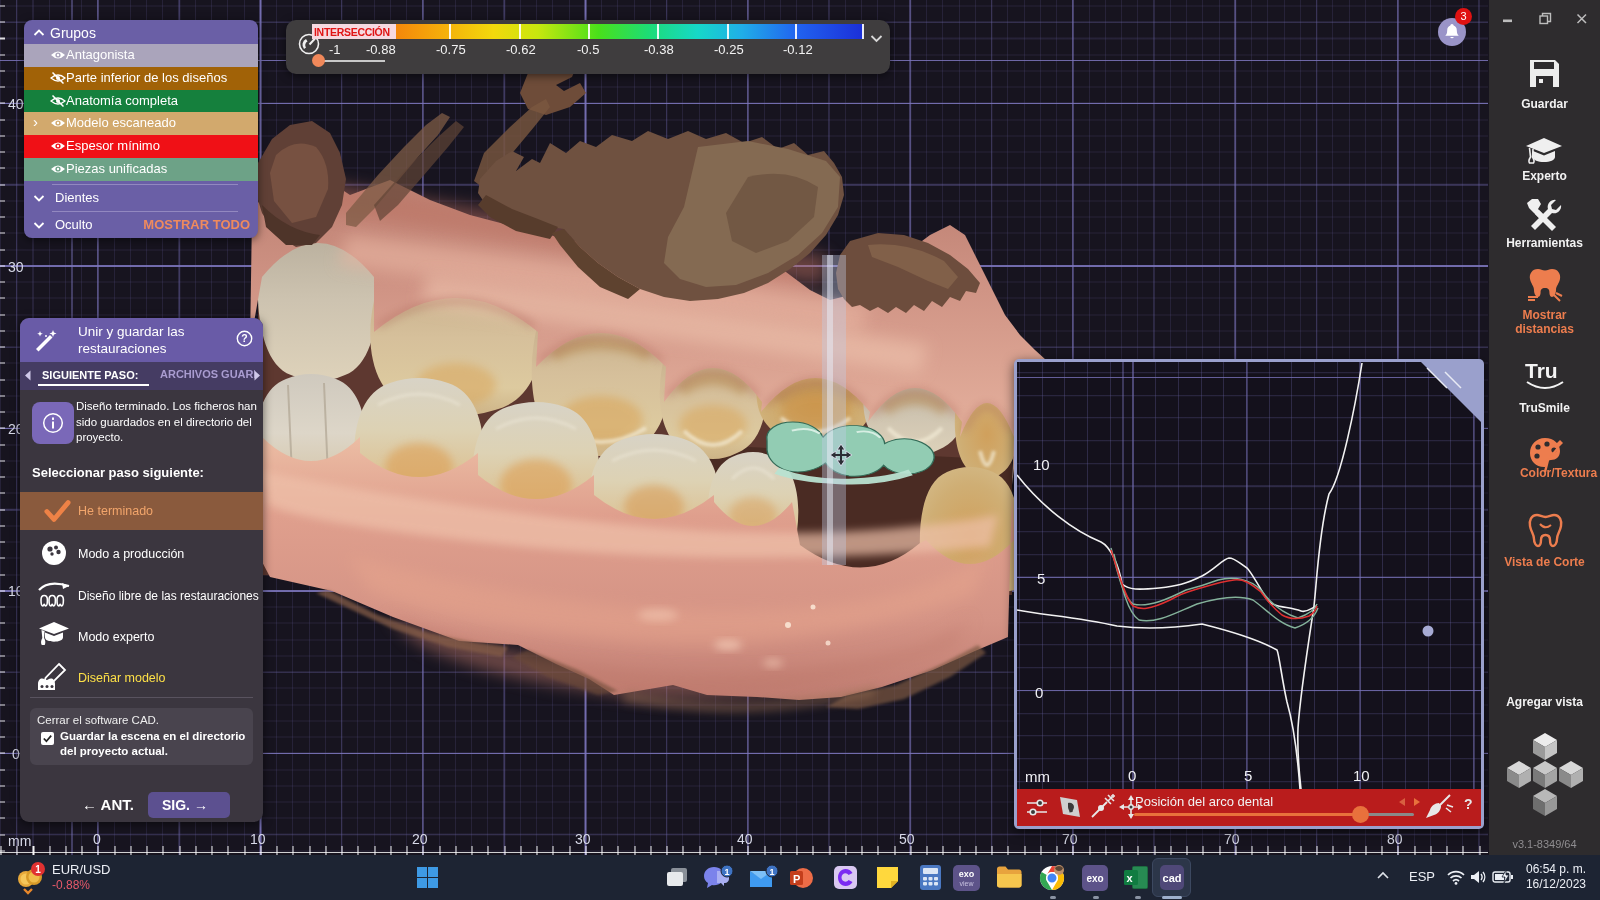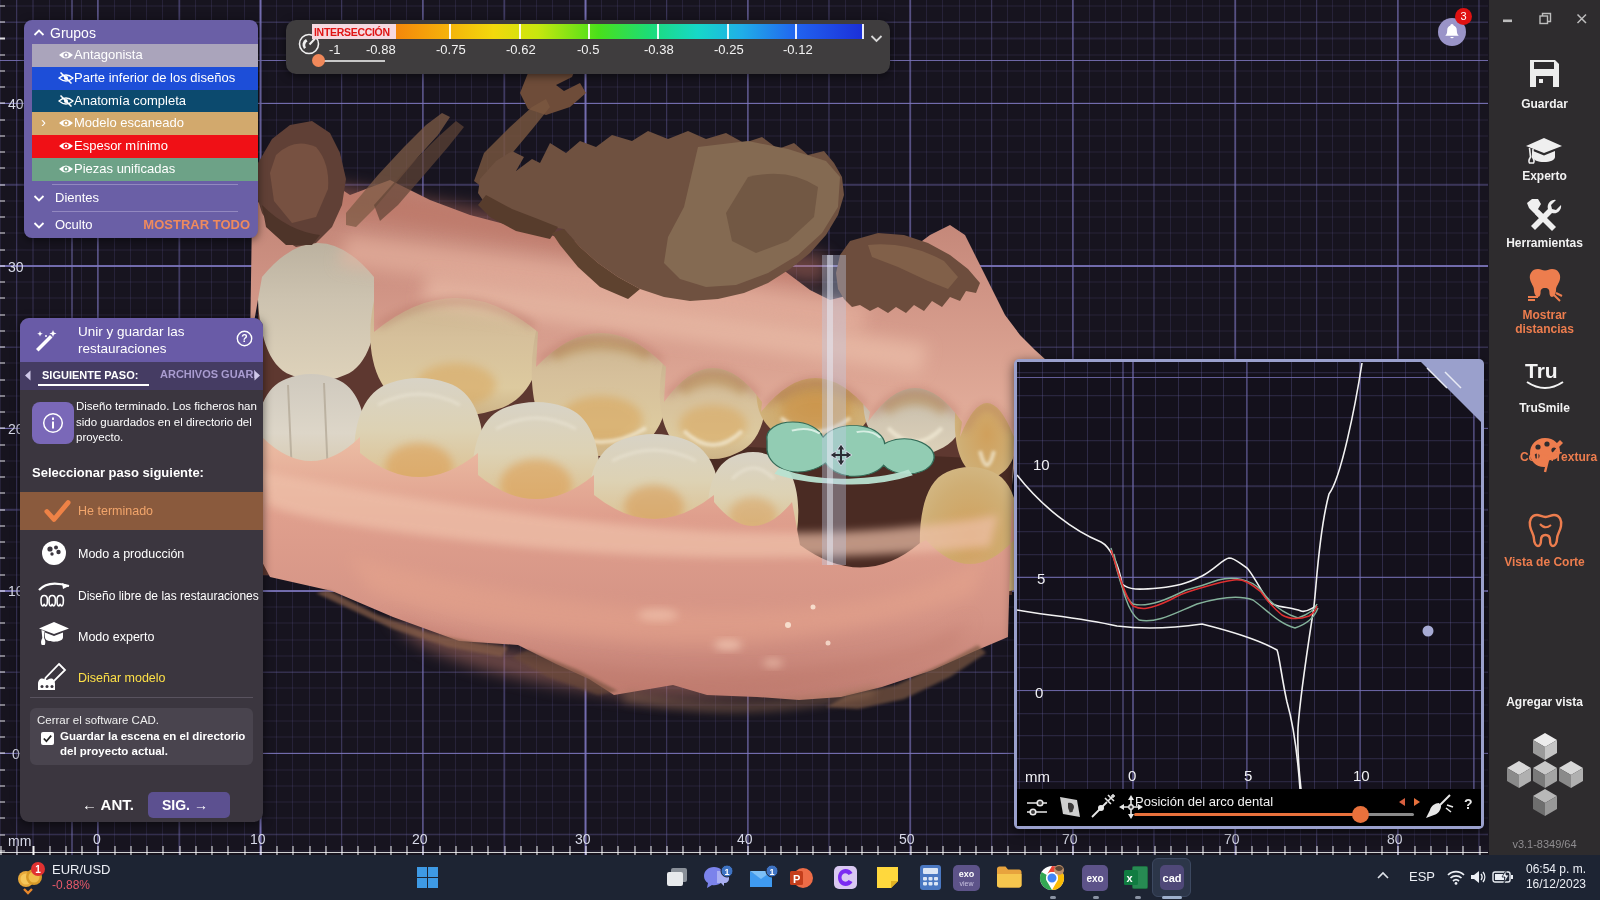--- a/index.html
+++ b/index.html
@@ -24,21 +24,21 @@
  background-image: repeating-linear-gradient(to bottom, rgba(255,255,255,0.85) 0 1px, transparent 1px 16.25px);
  background-position:0 5.5px; }
 
 #sidebar { position:absolute; left:1489px; top:0; width:111px; height:855px; background:#2e2c2e; }
 .sideitem { position:absolute; left:0; width:111px; text-align:center; color:#f2f2f2; font-size:12px; font-weight:bold; }
 .sideitem.orange { color:#ed7d4e; }
 .sideicon { position:absolute; }
 
 #taskbar { position:absolute; left:0; top:855px; width:1600px; height:45px; background:#1d2433; }
 
-.grow { position:absolute; left:8px; width:234px; height:23px; }
+.grow { position:absolute; left:0; width:234px; height:23px; }
 .eyesvg { position:absolute; left:26px; top:5px; }
 .gtxt { position:absolute; left:42px; top:3px; color:#fff; font-size:13px; white-space:nowrap; }
 .garr { position:absolute; left:9px; top:1px; color:#fff; font-size:15px; }
 
 .itick { position:absolute; top:4px; width:2px; height:15px; background:rgba(255,255,255,0.9); }
 .ilab { position:absolute; top:22px; color:#f2f2f2; font-size:13px; }
 </style>
 </head>
 <body>
 <div id="stage">
@@ -218,29 +218,29 @@
     <span style="position:absolute;left:26px;top:5px;color:#fff;font-size:14px;">Grupos</span>
 
     <div class="grow" style="top:24px;background:#aaa4bb;">
         <svg class="eyesvg" width="16" height="12" viewBox="0 0 16 12">
           <path d="M1 6 Q8 -1 15 6 Q8 13 1 6 Z" fill="#fff"></path>
           <circle cx="8" cy="6" r="2.6" fill="#aaa4bb"></circle>
           <circle cx="8" cy="6" r="1.2" fill="#fff"></circle>
         </svg>
         <span class="gtxt">Antagonista</span>
       </div>
-    <div class="grow" style="top:47px;background:#1d4ed8;padding-left:29px;">
+    <div class="grow" style="top:47px;background:#a16207;padding-left:29px;">
         <svg class="eyesvg" width="16" height="12" viewBox="0 0 16 12">
           <path d="M1 6 Q8 0 15 6 Q8 12 1 6 Z" fill="none" stroke="#fff" stroke-width="1.3"></path>
           <circle cx="8" cy="6" r="2" fill="#fff"></circle>
           <path d="M2.5 0.5 L13.5 11.5" stroke="#fff" stroke-width="1.5"></path>
         </svg>
         <span class="gtxt">Parte inferior de los diseños</span>
       </div>
-    <div class="grow" style="top:70px;background:#0c4a6e;text-decoration:underline;">
+    <div class="grow" style="top:70px;background:#15803d;text-decoration:underline;">
         <svg class="eyesvg" width="16" height="12" viewBox="0 0 16 12">
           <path d="M1 6 Q8 0 15 6 Q8 12 1 6 Z" fill="none" stroke="#fff" stroke-width="1.3"></path>
           <circle cx="8" cy="6" r="2" fill="#fff"></circle>
           <path d="M2.5 0.5 L13.5 11.5" stroke="#fff" stroke-width="1.5"></path>
         </svg>
         <span class="gtxt">Anatomía completa</span>
       </div>
     <div class="grow" style="top:92px;background:#d2a96d;">
         <span class="garr">›</span>
         <svg class="eyesvg" width="16" height="12" viewBox="0 0 16 12">
@@ -330,21 +330,21 @@
         <path d="M410 6 L430 26 M428 10 L444 26" stroke="#e8eaf4" stroke-width="1.5"></path>
         <text x="16" y="108" font-size="15" fill="#f0f0f4" font-family="Liberation Sans">10</text>
         <text x="20" y="222" font-size="15" fill="#f0f0f4" font-family="Liberation Sans">5</text>
         <text x="18" y="336" font-size="15" fill="#f0f0f4" font-family="Liberation Sans">0</text>
         <text x="8" y="420" font-size="15" fill="#f0f0f4" font-family="Liberation Sans">mm</text>
         <text x="111" y="419" font-size="15" fill="#f0f0f4" font-family="Liberation Sans">0</text>
         <text x="227" y="419" font-size="15" fill="#f0f0f4" font-family="Liberation Sans">5</text>
         <text x="336" y="419" font-size="15" fill="#f0f0f4" font-family="Liberation Sans">10</text>
       </svg>
     </div>
-    <div style="position:absolute;left:3px;top:430px;width:464px;height:37px;background:#000000;">
+    <div style="position:absolute;left:3px;top:430px;width:464px;height:37px;background:#b91c1c;">
       <svg style="position:absolute;left:8px;top:8px" width="24" height="21" viewBox="0 0 24 21">
         <path d="M2 6 h20 M2 15 h20" stroke="#e8e8e8" stroke-width="1.6"></path>
         <circle cx="15" cy="6" r="2.8" fill="#3b3939" stroke="#e8e8e8" stroke-width="1.6"></circle>
         <circle cx="8" cy="15" r="2.8" fill="#3b3939" stroke="#e8e8e8" stroke-width="1.6"></circle>
       </svg>
       <svg style="position:absolute;left:40px;top:5px" width="26" height="26" viewBox="0 0 26 26">
         <path d="M3 3 L20 6 L23 23 L6 20 Z" fill="#cfcfcf"></path>
         <path d="M11 9 c3 -1 6 1 6 4 0 2 -1.5 3 -1.5 5 l-3 0.5 c0 -2 -1.5 -3.5 -1.5 -5.5 0 -2 0 -3.5 0 -4 Z" fill="#3b3939"></path>
       </svg>
       <svg style="position:absolute;left:72px;top:5px" width="26" height="26" viewBox="0 0 26 26">
@@ -510,21 +510,21 @@
 
     <svg class="sideicon" style="left:39px;top:436px" width="35" height="38" viewBox="0 0 35 38">
       <path d="M17 2 C8 2 2 9 2 17 c0 8 6 14 14 14 3 0 3 -2 3 -4 0 -2 1 -3 4 -3 5 0 9 -3 9 -9 C32 8 26 2 17 2 Z" fill="#ed7d4e"></path>
       <circle cx="10" cy="11" r="2.6" fill="#2e2c2e"></circle>
       <circle cx="19" cy="8" r="2.6" fill="#2e2c2e"></circle>
       <circle cx="26" cy="14" r="2.6" fill="#2e2c2e"></circle>
       <circle cx="9" cy="20" r="2.6" fill="#2e2c2e"></circle>
       <path d="M20 24 l10 -12 M20 24 l-3 12" stroke="#ed7d4e" stroke-width="2.4" fill="none"></path>
       <path d="M26 10 l6 -6 3 3 -6 6 Z" fill="#ed7d4e"></path>
     </svg>
-    <div class="sideitem orange" style="top:450px;padding-left:28px;">Color/Textura</div>
+    <div class="sideitem orange" style="top:466px;padding-left:28px;">Color/Textura</div>
 
     <svg class="sideicon" style="left:38px;top:512px" width="37" height="37" viewBox="0 0 37 37">
       <path d="M10 3 C4 3 2 9 3 14 c1 6 4 8 4 13 0 4 2 7 4 7 2 0 3 -3 3 -6 0 -3 1 -5 4.5 -5 s4.5 2 4.5 5 c0 3 1 6 3 6 2 0 4 -3 4 -7 0 -5 3 -7 4 -13 1 -5 -1 -11 -7 -11 -3 0 -5 2 -8.5 2 S13 3 10 3 Z" fill="none" stroke="#ed7d4e" stroke-width="2.4"></path>
       <path d="M13 12 q5 6 11 1" stroke="#ed7d4e" stroke-width="2" fill="none"></path>
     </svg>
     <div class="sideitem orange" style="top:555px;">Vista de Corte</div>
     <div class="sideitem" style="top:695px;">Agregar vista</div>
 
     <svg class="sideicon" style="left:14px;top:731px" width="85" height="88" viewBox="0 0 85 88">
         <path d="M42 2 l12 7 l-12 7 l-12 -7 Z" fill="#ececec"></path>

